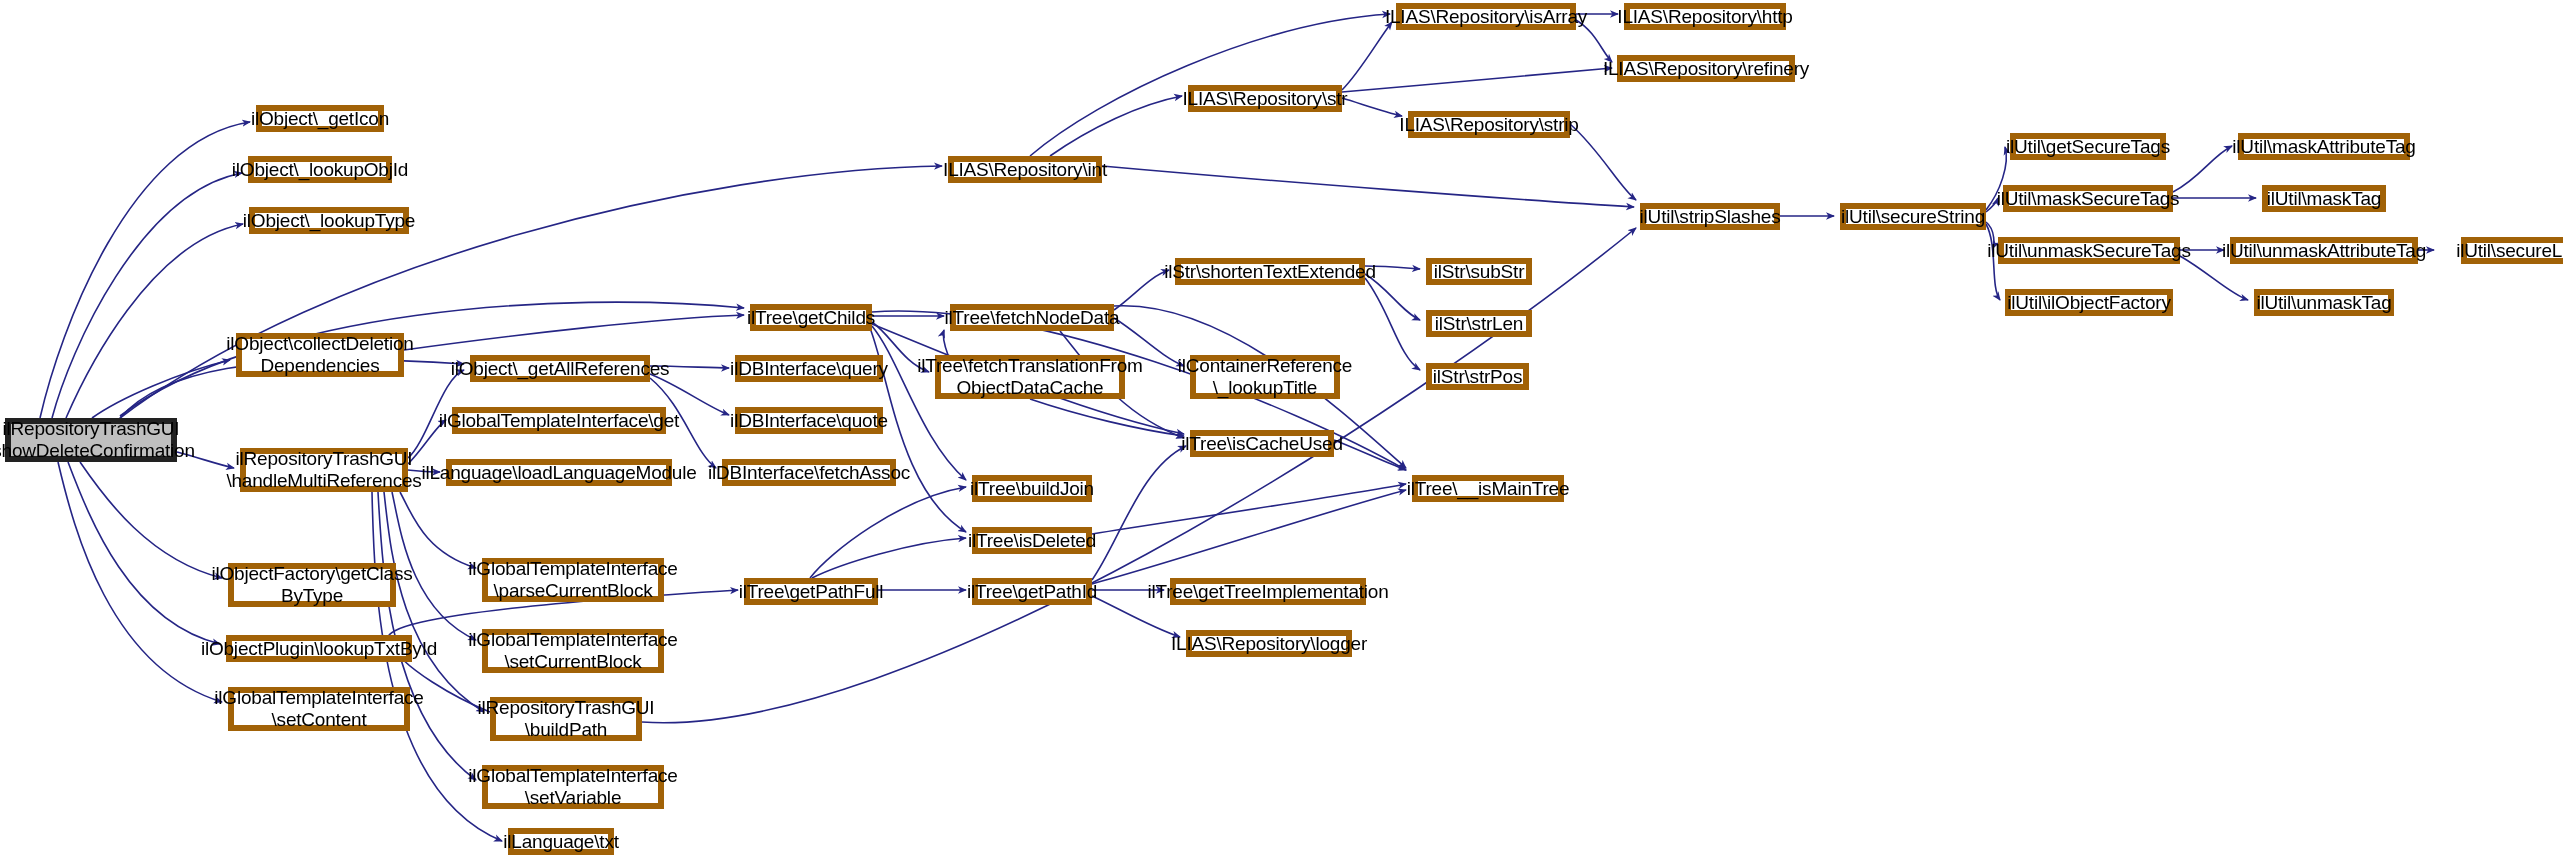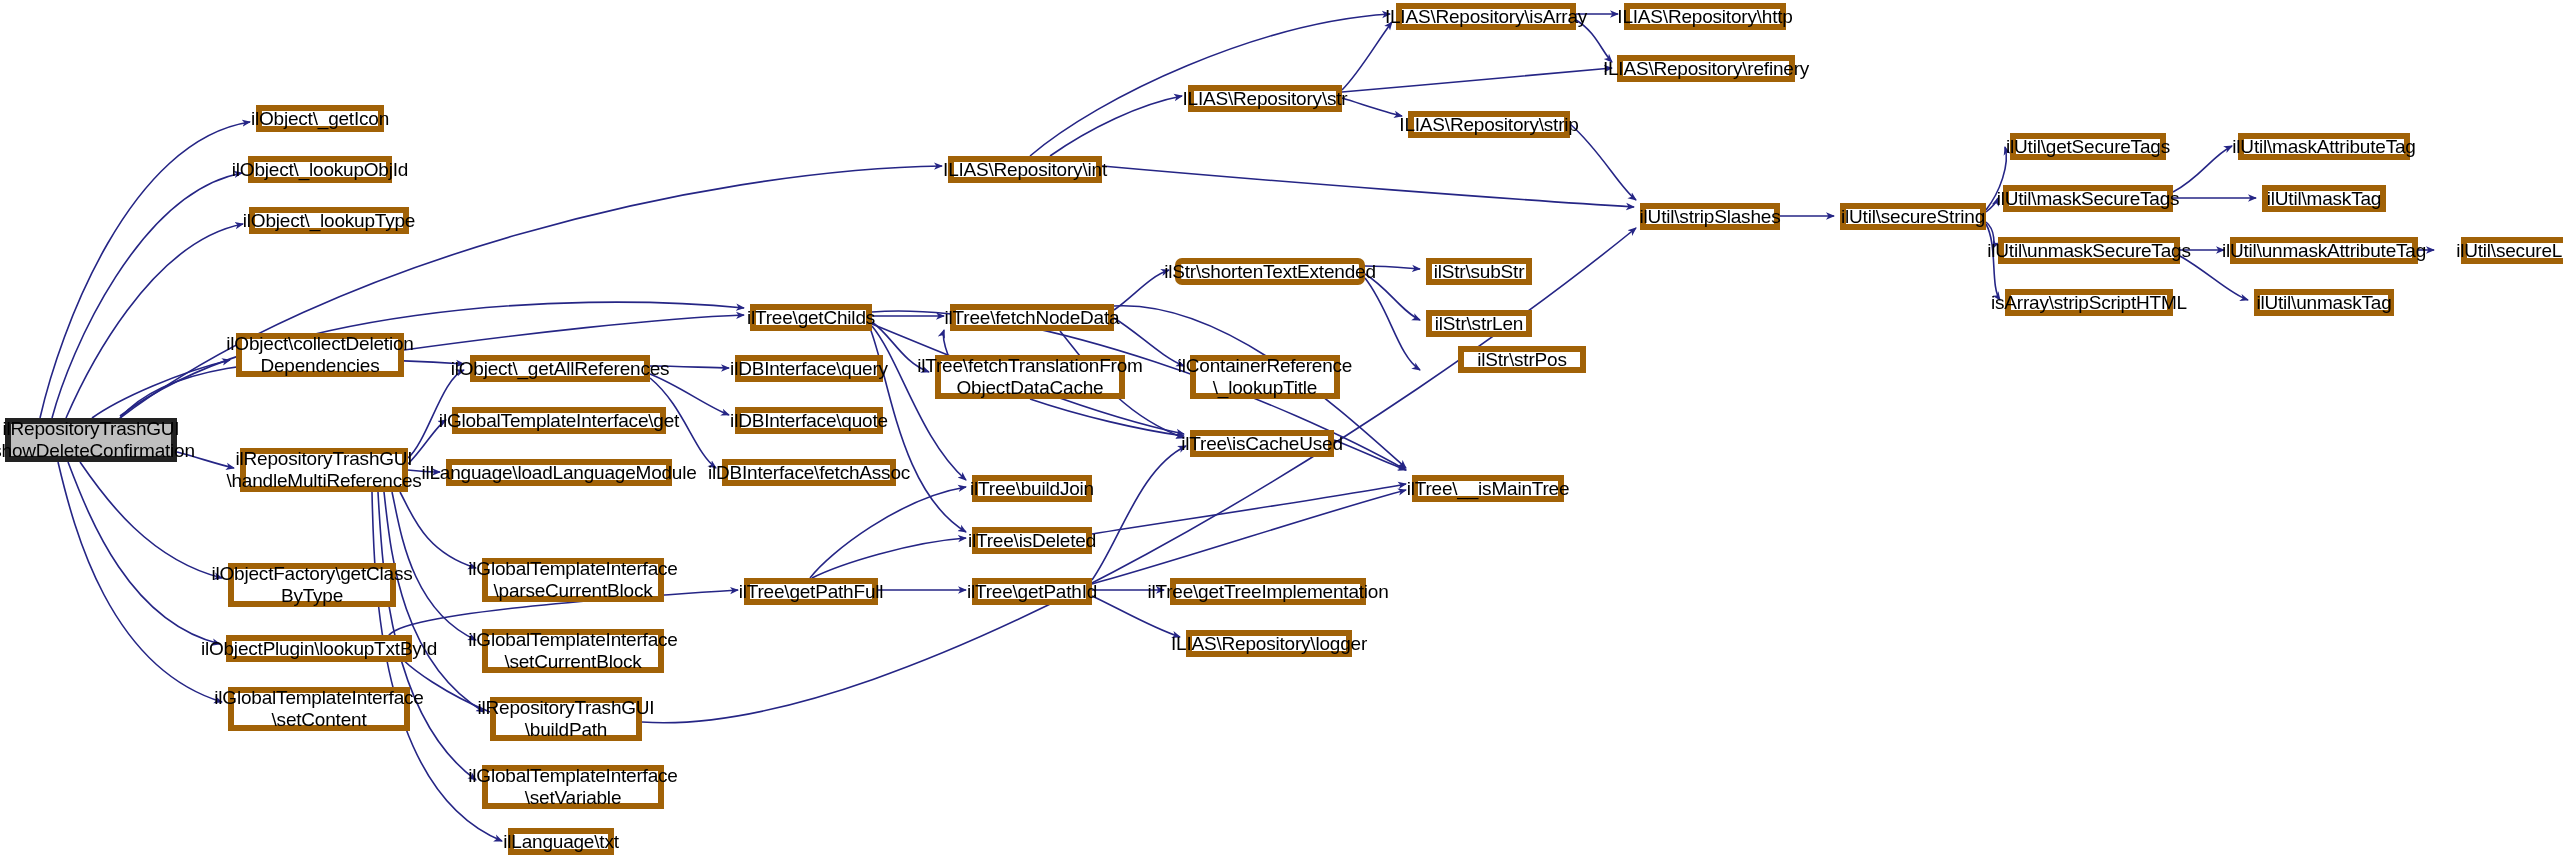--- a/index.html
+++ b/index.html
@@ -145,41 +145,41 @@
       <div class="node" style="left: 735px; top: 355px; width: 148px; height: 27px;">ilDBInterface\query</div>
       <div class="node" style="left: 735px; top: 407px; width: 148px; height: 27px;">ilDBInterface\quote</div>
       <div class="node" style="left: 722px; top: 459px; width: 174px; height: 27px;">ilDBInterface\fetchAssoc</div>
       <div class="node" style="left: 744px; top: 578px; width: 134px; height: 27px;">ilTree\getPathFull</div>
       <div class="node" style="left: 950px; top: 304px; width: 164px; height: 27px;">ilTree\fetchNodeData</div>
       <div class="node" style="left: 935px; top: 355px; width: 190px; height: 44px;">ilTree\fetchTranslationFrom
 ObjectDataCache</div>
       <div class="node" style="left: 972px; top: 475px; width: 120px; height: 27px;">ilTree\buildJoin</div>
       <div class="node" style="left: 972px; top: 527px; width: 120px; height: 27px;">ilTree\isDeleted</div>
       <div class="node" style="left: 972px; top: 578px; width: 120px; height: 27px;">ilTree\getPathId</div>
-      <div class="node" style="left: 1175px; top: 258px; width: 190px; height: 27px; border-radius: 7px;">ilStr\shortenTextExtended</div>
+      <div class="node" style="left: 1175px; top: 258px; width: 190px; height: 27px;">ilStr\shortenTextExtended</div>
       <div class="node" style="left: 1190px; top: 355px; width: 150px; height: 44px;">ilContainerReference
 \_lookupTitle</div>
       <div class="node" style="left: 1190px; top: 430px; width: 144px; height: 27px;">ilTree\isCacheUsed</div>
       <div class="node" style="left: 1170px; top: 578px; width: 196px; height: 27px;">ilTree\getTreeImplementation</div>
       <div class="node" style="left: 1186px; top: 630px; width: 166px; height: 27px;">ILIAS\Repository\logger</div>
       <div class="node" style="left: 1426px; top: 258px; width: 106px; height: 27px;">ilStr\subStr</div>
       <div class="node" style="left: 1426px; top: 310px; width: 106px; height: 27px;">ilStr\strLen</div>
-      <div class="node" style="left: 1426px; top: 346px; width: 128px; height: 27px; margin-left: 32px;">ilStr\strPos</div>
+      <div class="node" style="left: 1426px; top: 363px; width: 103px; height: 27px;">ilStr\strPos</div>
       <div class="node" style="left: 1412px; top: 475px; width: 152px; height: 27px;">ilTree\__isMainTree</div>
       <div class="node" style="left: 948px; top: 156px; width: 154px; height: 27px;">ILIAS\Repository\int</div>
       <div class="node" style="left: 1188px; top: 85px; width: 154px; height: 27px;">ILIAS\Repository\str</div>
       <div class="node" style="left: 1408px; top: 111px; width: 162px; height: 27px;">ILIAS\Repository\strip</div>
       <div class="node" style="left: 1396px; top: 3px; width: 180px; height: 27px;">ILIAS\Repository\isArray</div>
       <div class="node" style="left: 1624px; top: 3px; width: 162px; height: 27px;">ILIAS\Repository\http</div>
       <div class="node" style="left: 1617px; top: 55px; width: 178px; height: 27px;">ILIAS\Repository\refinery</div>
       <div class="node" style="left: 1640px; top: 203px; width: 140px; height: 27px;">ilUtil\stripSlashes</div>
       <div class="node" style="left: 1840px; top: 203px; width: 146px; height: 27px;">ilUtil\secureString</div>
       <div class="node" style="left: 2010px; top: 133px; width: 156px; height: 27px;">ilUtil\getSecureTags</div>
       <div class="node" style="left: 2003px; top: 185px; width: 170px; height: 27px;">ilUtil\maskSecureTags</div>
       <div class="node" style="left: 1998px; top: 237px; width: 182px; height: 27px;">ilUtil\unmaskSecureTags</div>
-      <div class="node" style="left: 2005px; top: 289px; width: 168px; height: 27px;">isArray\stripScriptHTML</div>
+      <div class="node" style="left: 2005px; top: 289px; width: 168px; height: 27px;">ilUtil\ilObjectFactory</div>
       <div class="node" style="left: 2238px; top: 133px; width: 172px; height: 27px;">ilUtil\maskAttributeTag</div>
       <div class="node" style="left: 2262px; top: 185px; width: 124px; height: 27px;">ilUtil\maskTag</div>
       <div class="node" style="left: 2230px; top: 237px; width: 188px; height: 27px;">ilUtil\unmaskAttributeTag</div>
       <div class="node" style="left: 2254px; top: 289px; width: 140px; height: 27px;">ilUtil\unmaskTag</div>
       <div class="node" style="left: 2440px; top: 237px; width: 120px; height: 27px; margin-left: 21px;">ilUtil\secureLink</div>
     </div>
 </div>
 
 </body></html>

